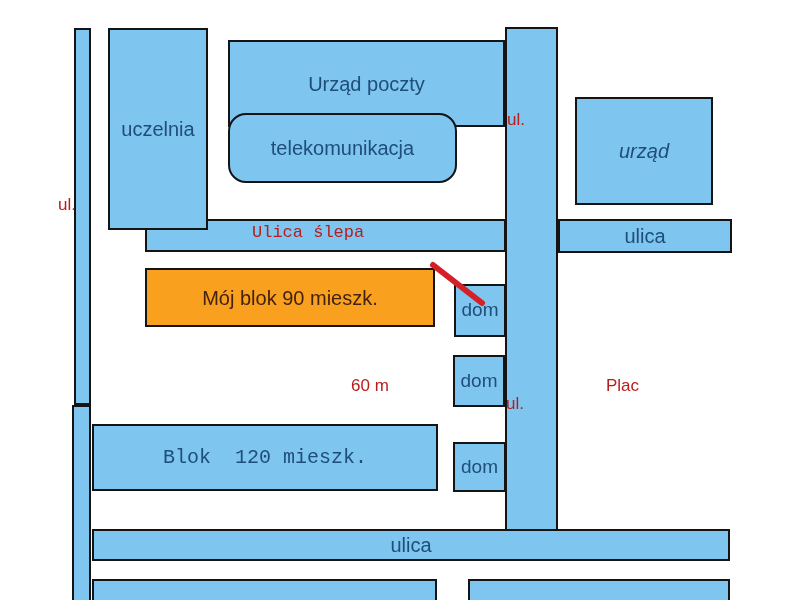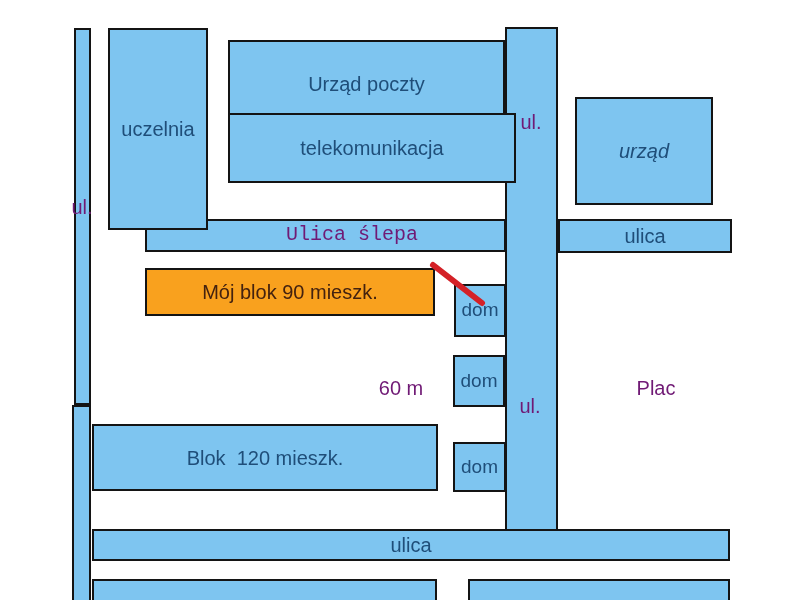--- a/index.html
+++ b/index.html
@@ -23,41 +23,41 @@
     display: flex;
     align-items: center;
     justify-content: center;
     color: #1F4E79;
     font-size: 20px;
     line-height: 1.1;
     white-space: nowrap;
   }
   .flabel {
     position: absolute;
-    text-align: center;
-    color: #701a75;
-    font-size: 20px;
+    text-align: left;
+    color: #b91c1c;
+    font-size: 17px;
     line-height: 1.1;
     white-space: nowrap;
   }
   
   #left-strip-upper { left: 74px; top: 28px; width: 17px; height: 377px; }
   #left-strip-lower { left: 72px; top: 405px; width: 19px; height: 200px; }
   #center-strip     { left: 505px; top: 27px; width: 53px; height: 503px; border-bottom: none; }
   
   #uczelnia   { left: 108px; top: 28px;  width: 100px; height: 202px; }
   #post-office{ left: 228px; top: 28px;  width: 277px; height: 87px; margin-top: 12px; }
-  #telecom    { left: 228px; top: 113px; width: 288px; height: 70px; }
+  #telecom    { left: 228px; top: 113px; width: 229px; height: 70px; border-radius: 18px; }
   #urzad      { left: 575px; top: 97px;  width: 138px; height: 108px; font-style: italic; }
-  #moj-blok   { left: 145px; top: 268px; width: 290px; height: 48px;
+  #moj-blok   { left: 145px; top: 268px; width: 290px; height: 59px;
                 background: #F9A11E; color: #44220F; }
   #dom1       { left: 454px; top: 284px; width: 52px; height: 53px; font-size: 19px; }
   #dom2       { left: 453px; top: 355px; width: 52px; height: 52px; font-size: 19px; }
   #dom3       { left: 453px; top: 442px; width: 53px; height: 50px; font-size: 19px; }
-  #blok120    { left: 92px;  top: 424px; width: 346px; height: 67px; }
+  #blok120    { left: 92px;  top: 424px; width: 346px; height: 67px; font-family: Liberation Mono, monospace; }
   #blok120 span { white-space: pre; }
   
   #slepa-strip { left: 145px; top: 219px; width: 361px; height: 33px; }
   #ulica-right { left: 558px; top: 219px; width: 174px; height: 34px; }
   #ulica-bottom{ left: 92px;  top: 529px; width: 638px; height: 32px; }
   #rect-a      { left: 92px;  top: 579px; width: 345px; height: 25px; }
   #rect-b      { left: 468px; top: 579px; width: 262px; height: 25px; }
   
   #lbl-ul-left { left: 58px;  top: 196px; width: 48px; }
   #lbl-ul-top  { left: 507px; top: 111px; width: 48px; }

